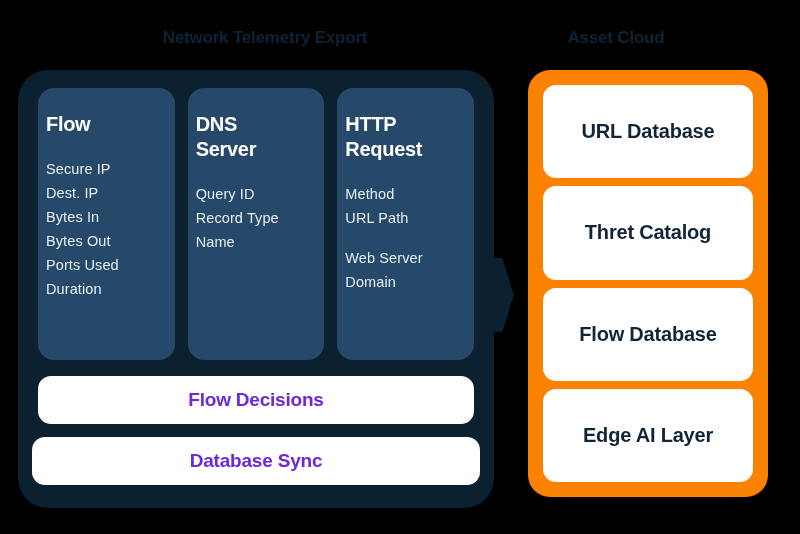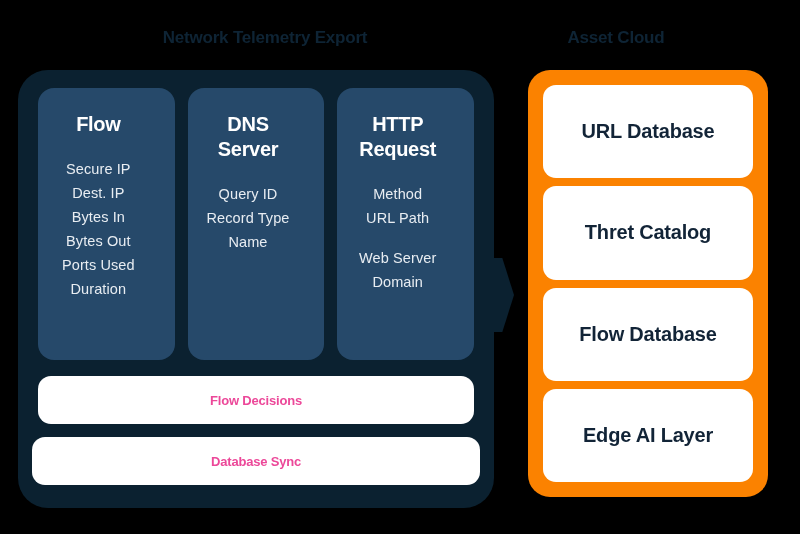--- a/index.html
+++ b/index.html
@@ -73,21 +73,21 @@
     height: 272px;
     display: flex;
     gap: 13px;
   }
   .column-card {
     flex: 1 1 0;
     background: #26496A;
     border-radius: 16px;
     padding: 24px 24px 10px 8px;
     box-sizing: border-box;
-    text-align: center;
+    text-align: left;
   }
   .column-title {
     color: #FFFFFF;
     font-weight: bold;
     font-size: 20px;
     line-height: 25px;
     letter-spacing: -0.3px;
     margin-bottom: 20px;
   }
   .column-list {
@@ -105,23 +105,23 @@
   }
 
   
   .white-bar {
     position: absolute;
     background: #FFFFFF;
     border-radius: 13px;
     display: flex;
     align-items: center;
     justify-content: center;
-    color: #ec4899;
-    font-weight: bold;
-    font-size: 13px;
+    color: #6d28d9;
+    font-weight: bold;
+    font-size: 19px;
     letter-spacing: -0.2px;
   }
   #bar-flow-decisions {
     left: 38px;
     top: 376px;
     width: 436px;
     height: 48px;
   }
   #bar-database-sync {
     left: 32px;

